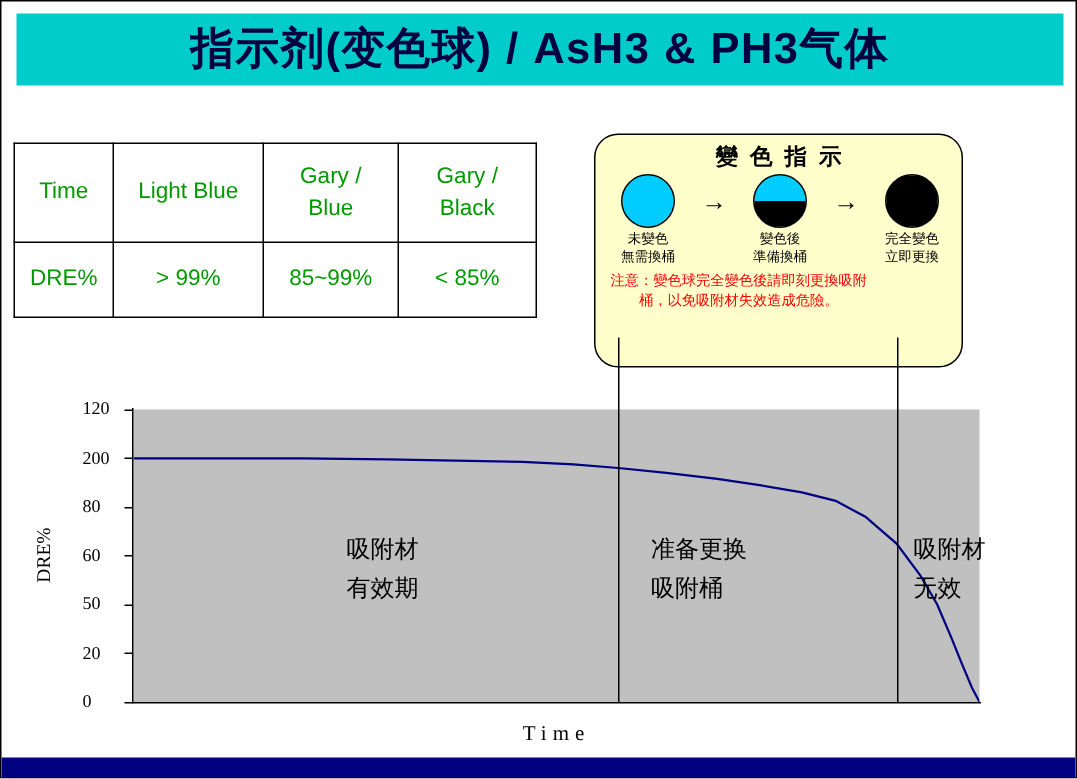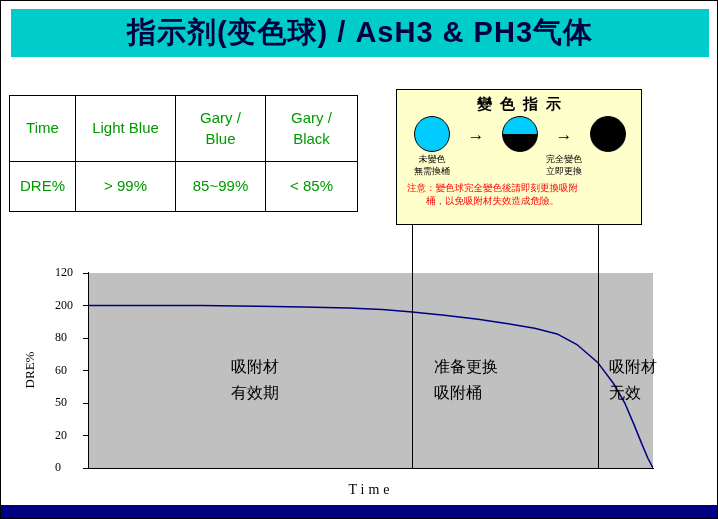--- a/index.html
+++ b/index.html
@@ -27,22 +27,22 @@
     table-layout:fixed;
   }
   .info-table td {
     border:1px solid #000; color:#009900; font-size:15px;
     text-align:center; vertical-align:middle; white-space:pre-line;
     line-height:1.35; padding:2px;
   }
 
   
   .legend-box {
-    position:absolute; left:395px; top:88px; width:246px; height:136px;
-    background:#FFFFCC; border:1px solid #000; border-radius:0;
+    position:absolute; left:395px; top:88px; width:246px; height:156px;
+    background:#FFFFCC; border:1px solid #000; border-radius:16px;
   }
   .legend-title {
     text-align:center; font-weight:bold; font-size:15px; letter-spacing:8px;
     padding:5px 0 2px 8px; color:#000;
   }
   .legend-row {
     display:grid; grid-template-columns:64px 24px 64px 24px 64px;
     justify-items:center; align-items:center; margin-left:3px;
   }
   .ball { width:36px; height:36px; border-radius:50%; border:1px solid #000; }
@@ -127,20 +127,22 @@
       <div class="ball" style="background: linear-gradient(rgb(0, 204, 255) 50%, rgb(0, 204, 255) 50%);"></div>
       <div class="arrow">→</div>
       <div class="ball" style="background: linear-gradient(rgb(0, 204, 255) 50%, rgb(0, 0, 0) 50%);"></div>
       <div class="arrow">→</div>
       <div class="ball" style="background: linear-gradient(rgb(0, 0, 0) 50%, rgb(0, 0, 0) 50%);"></div>
     </div>
     <div class="legend-row">
       <div class="legend-label">未變色
 無需換桶</div>
       <div></div>
+      <div class="legend-label">變色後
+準備換桶</div>
       <div></div>
       <div class="legend-label">完全變色
 立即更換</div>
     </div>
     <div class="legend-note" style="color: rgb(255, 0, 0);">注意：變色球完全變色後請即刻更換吸附
 　　桶，以免吸附材失效造成危險。</div>
   </div>
 
   <div class="plot-area" style="background: rgb(192, 192, 192);"></div>
   <svg class="curve-svg" viewBox="0 0 564 195">

